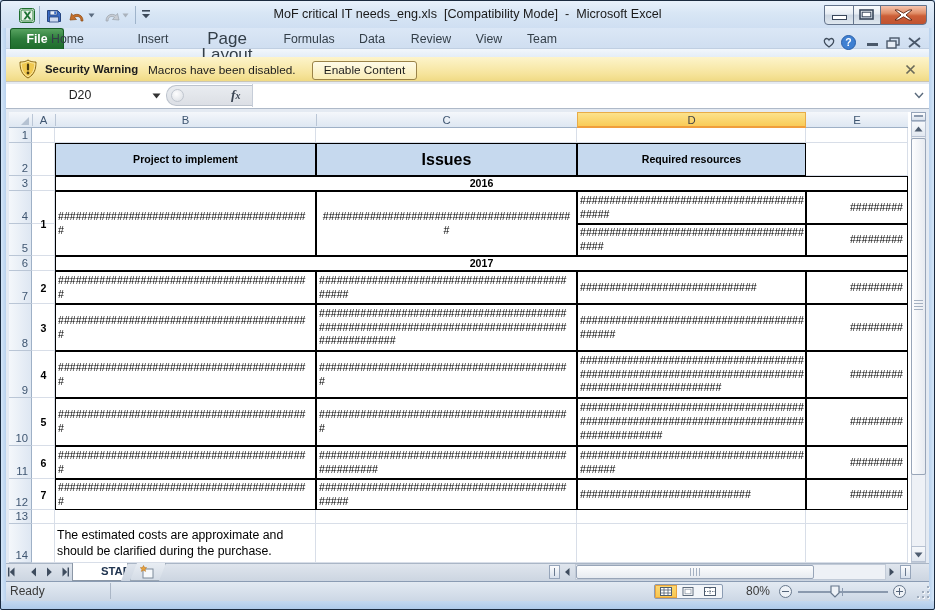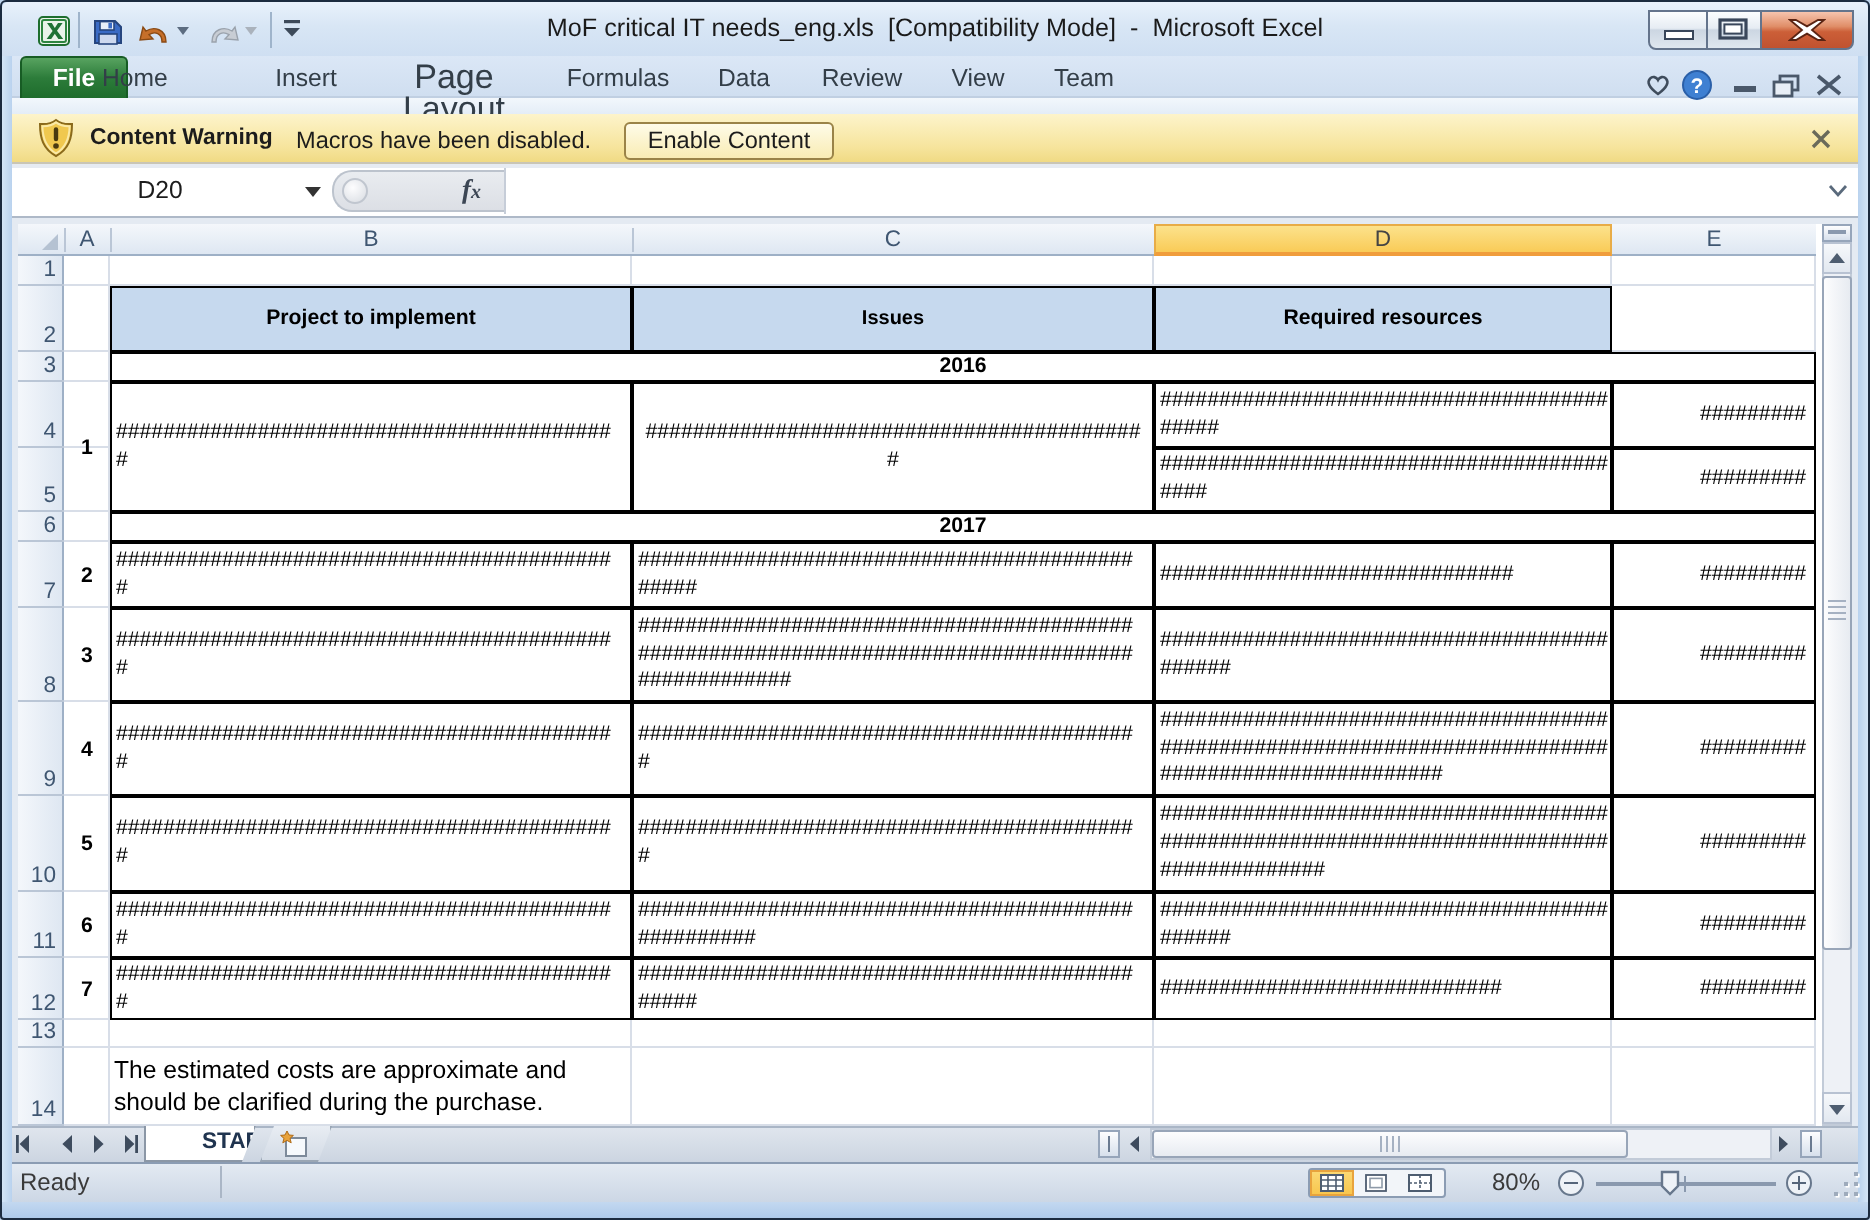--- a/index.html
+++ b/index.html
@@ -81,21 +81,21 @@
 <svg class="abs" style="left:908px;top:37px" width="13" height="11" viewBox="0 0 13 11">
 <path d="M1 1 L12 10 M12 1 L1 10" stroke="#4a586a" stroke-width="1.8"></path>
 </svg>
 <div class="abs" style="left:6px;top:57px;width:923px;height:25px;background:linear-gradient(#fdf4cb,#f6e49c 70%,#f0da84);border-bottom:1px solid #c9c5b5;box-sizing:border-box;"></div>
 <svg class="abs" style="left:19px;top:59px" width="18" height="20" viewBox="0 0 18 20">
 <path d="M9 1 C11 2.6 14.5 3.2 17 3 C17 10 15.5 15.5 9 19 C2.5 15.5 1 10 1 3 C3.5 3.2 7 2.6 9 1 Z" fill="#f0c84f" stroke="#8a6a1c" stroke-width="1"></path>
 <path d="M9 2.2 C10.8 3.6 13.6 4.2 15.8 4.1 C15.7 9.8 14.3 14.6 9 17.7 C3.7 14.6 2.3 9.8 2.2 4.1 C4.4 4.2 7.2 3.6 9 2.2 Z" fill="none" stroke="#fae9a6" stroke-width="1"></path>
 <rect x="7.9" y="4.6" width="2.2" height="7" rx="1.1" fill="#4a3a10"></rect>
 <circle cx="9" cy="14" r="1.4" fill="#4a3a10"></circle>
 </svg>
-<div class="abs" style="left:45px;top:63px;width:120px;height:16px;font-size:11.4px;font-weight:bold;color:#1c1c1c;">Content Warning</div>
+<div class="abs" style="left:45px;top:63px;width:120px;height:16px;font-size:11.4px;font-weight:bold;color:#1c1c1c;">Security Warning</div>
 <div class="abs" style="left:148px;top:63px;width:200px;height:16px;font-size:11.8px;color:#1c1c1c;">Macros have been disabled.</div>
 <div class="abs" style="left:312px;top:61px;width:105px;height:19px;background:linear-gradient(#fefbe8,#f9ecb4);border:1px solid #9a8348;border-radius:3px;box-sizing:border-box;text-align:center;line-height:17px;font-size:11.8px;color:#1c1c1c;">Enable Content</div>
 <svg class="abs" style="left:905px;top:64px" width="11" height="11" viewBox="0 0 11 11">
 <path d="M1.5 1.5 L9.5 9.5 M9.5 1.5 L1.5 9.5" stroke="#6a6a5a" stroke-width="1.7"></path>
 </svg>
 <div class="abs" style="left:6px;top:82px;width:923px;height:27px;background:#fff;border-bottom:1px solid #aeb9c8;box-sizing:border-box;"></div>
 <div class="abs" style="left:6px;top:82px;width:923px;height:2px;background:#e6ebf2;"></div>
 <div class="abs" style="left:30px;top:88px;width:100px;height:16px;font-size:12.3px;color:#1c1c1c;text-align:center;">D20</div>
 <svg class="abs" style="left:152px;top:93px" width="9" height="6" viewBox="0 0 9 6">
       <path d="M0.5 0.5 h8 L4.5 5.5 Z" fill="#333"></path>
@@ -167,21 +167,21 @@
 <div class="abs" style="left:32px;top:523px;width:876px;height:1px;background:#d8dee8;"></div>
 <div class="abs" style="left:32px;top:562px;width:876px;height:1px;background:#d8dee8;"></div>
 <div class="abs" style="left:54px;top:128px;width:1px;height:435px;background:#d8dee8;"></div>
 <div class="abs" style="left:315px;top:128px;width:1px;height:435px;background:#d8dee8;"></div>
 <div class="abs" style="left:576px;top:128px;width:1px;height:435px;background:#d8dee8;"></div>
 <div class="abs" style="left:805px;top:128px;width:1px;height:435px;background:#d8dee8;"></div>
 <div class="abs" style="left:907px;top:128px;width:1px;height:435px;background:#d8dee8;"></div>
 <div class="abs" style="left:55px;top:143px;width:261px;height:33px;box-sizing:border-box;background:#c6d9ee;border:1px solid #000;display:flex;flex-direction:column;justify-content:center;overflow:hidden;font-size:10.6px;color:#000;font-weight:bold;padding-left:2px;padding-right:2px;">
       <div class="noline" style="height:13.8px;line-height:13.8px;text-align:center;">Project to implement</div>
     </div>
-<div class="abs" style="left:316px;top:143px;width:261px;height:33px;box-sizing:border-box;background:#c6d9ee;border:1px solid #000;display:flex;flex-direction:column;justify-content:center;overflow:hidden;font-size:10px;color:#000;font-weight:bold;padding-left:2px;padding-right:2px;">
+<div class="abs" style="left:316px;top:143px;width:261px;height:33px;box-sizing:border-box;background:#c6d9ee;border:1px solid #000;display:flex;flex-direction:column;justify-content:center;overflow:hidden;font-size:16px;color:#000;font-weight:bold;padding-left:2px;padding-right:2px;">
       <div class="noline" style="height:13.8px;line-height:13.8px;text-align:center;">Issues</div>
     </div>
 <div class="abs" style="left:577px;top:143px;width:229px;height:33px;box-sizing:border-box;background:#c6d9ee;border:1px solid #000;display:flex;flex-direction:column;justify-content:center;overflow:hidden;font-size:10.6px;color:#000;font-weight:bold;padding-left:2px;padding-right:2px;">
       <div class="noline" style="height:13.8px;line-height:13.8px;text-align:center;">Required resources</div>
     </div>
 <div class="abs" style="left:55px;top:176px;width:853px;height:15px;box-sizing:border-box;border:1px solid #000;display:flex;flex-direction:column;justify-content:center;overflow:hidden;font-size:10.6px;color:#000;background:#fff;font-weight:bold;">
       <div class="noline" style="height:13px;line-height:13px;text-align:center;">2016</div>
     </div>
 <div class="abs" style="left:55px;top:256px;width:853px;height:15px;box-sizing:border-box;border:1px solid #000;display:flex;flex-direction:column;justify-content:center;overflow:hidden;font-size:10.6px;color:#000;background:#fff;font-weight:bold;">
       <div class="noline" style="height:13px;line-height:13px;text-align:center;">2017</div>

